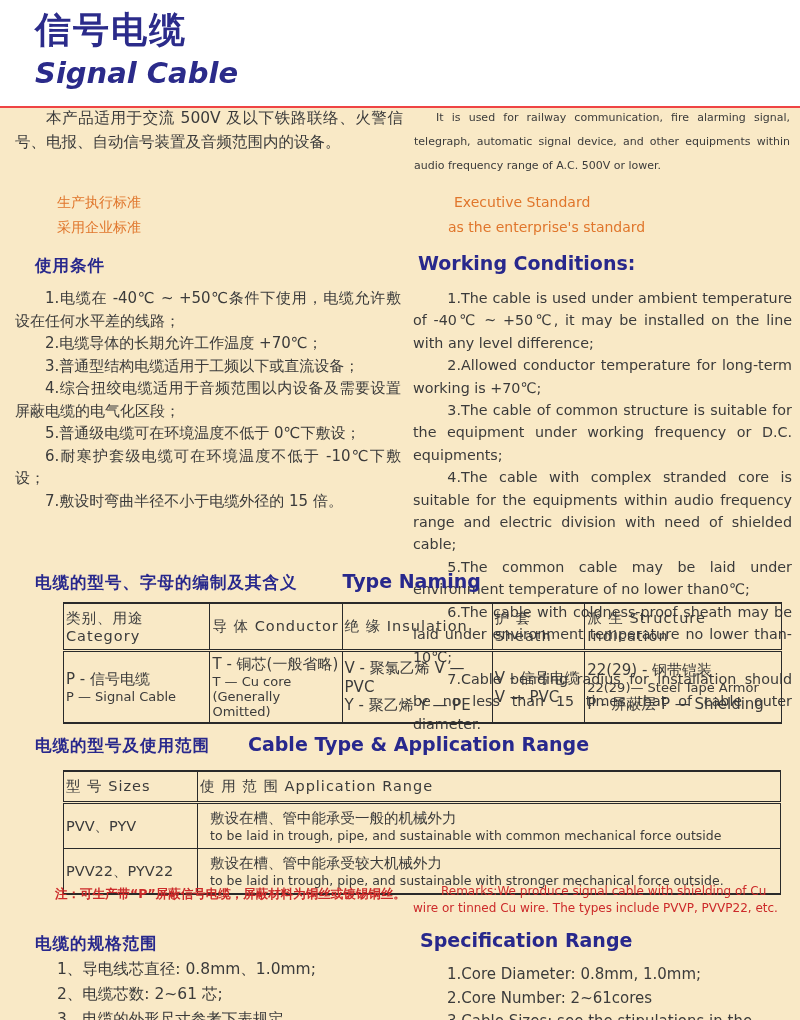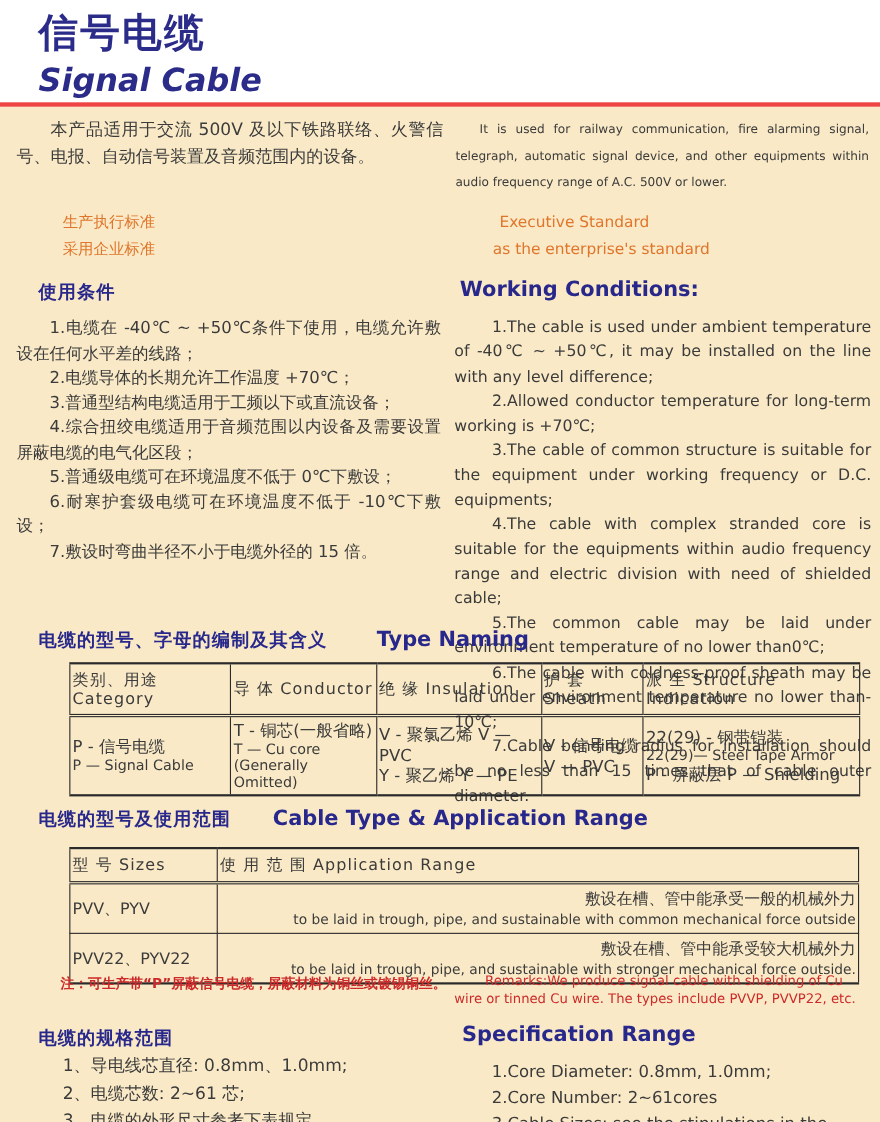--- a/index.html
+++ b/index.html
@@ -11,23 +11,23 @@
   .page {
     position: relative;
     width: 800px;
     height: 1020px;
     background: #f9e9c6;
     overflow: hidden;
   }
   .header-band {
     position: absolute;
     top: 0; left: 0; right: 0;
-    height: 97px;
+    height: 108px;
     background: #ffffff;
-    border-bottom: 4px solid #ef4444;
+    border-bottom: 2px solid #ef4444;
   }
   .title-zh {
     position: absolute;
     left: 35px; top: 6px;
     font-size: 36px;
     font-weight: bold;
     color: #2b2b8a;
     letter-spacing: 2px;
   }
   .title-en {
@@ -108,21 +108,21 @@
   .t1 td .sub { font-size: 13px; }
   .t1 .col1 { width: 20.4%; }
   .t1 .col2 { width: 18.4%; }
   .t1 .col3 { width: 20.9%; }
   .t1 .col4 { width: 12.9%; }
   .t1 .col5 { width: 27.4%; }
   .t2 .col1 { width: 18.7%; }
   .t2 .col2 { width: 81.3%; }
   .t2 td { padding: 4px 2px; }
   .t2 td.type-cell { font-size: 14.5px; }
-  .t2 td.range-cell { text-align: right; padding-left: 12px; }
+  .t2 td.range-cell { text-align: left; padding-left: 12px; }
   .t2 .range-zh { font-size: 14.5px; line-height: 20px; }
   .t2 .range-en { font-size: 12.5px; line-height: 16px; }
   .note-zh {
     left: 55px; top: 886px; width: 360px;
     font-size: 12.5px; font-weight: bold;
     color: #cc2a2a;
   }
   .note-en {
     left: 413px; top: 883px; width: 380px;
     font-size: 12px; line-height: 17px;

